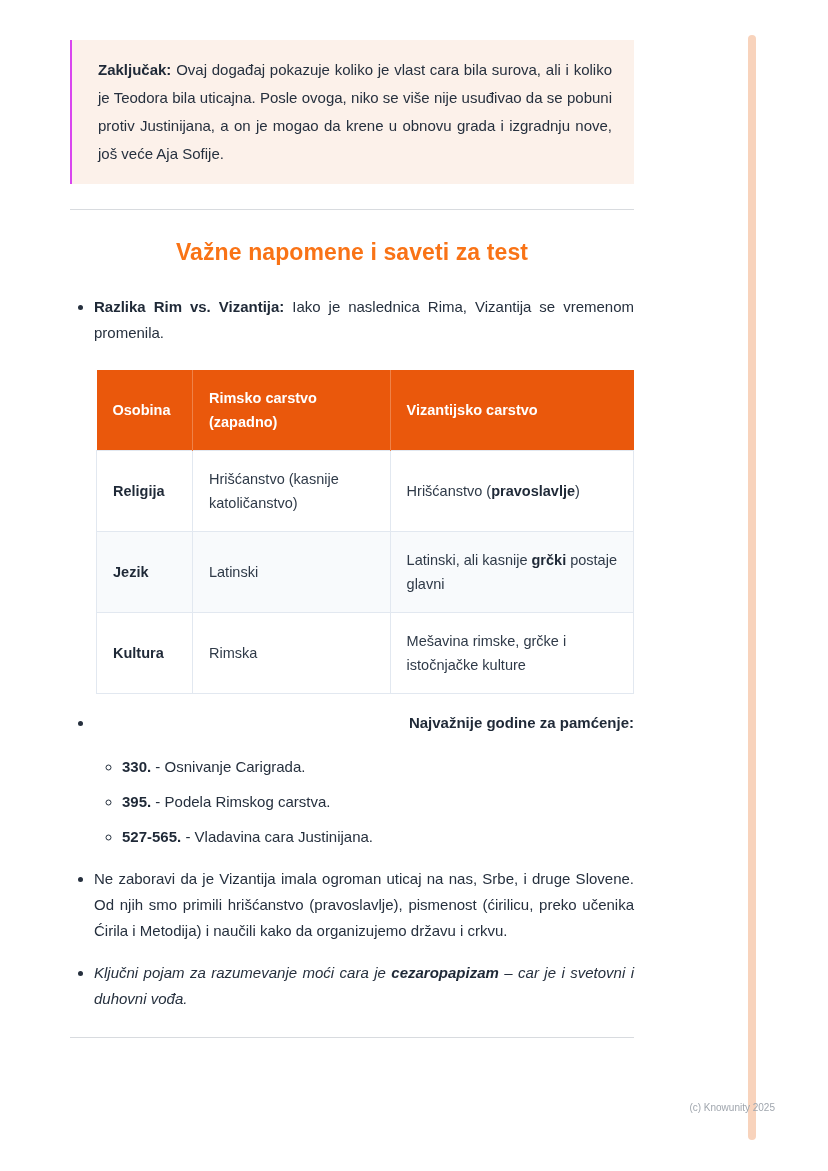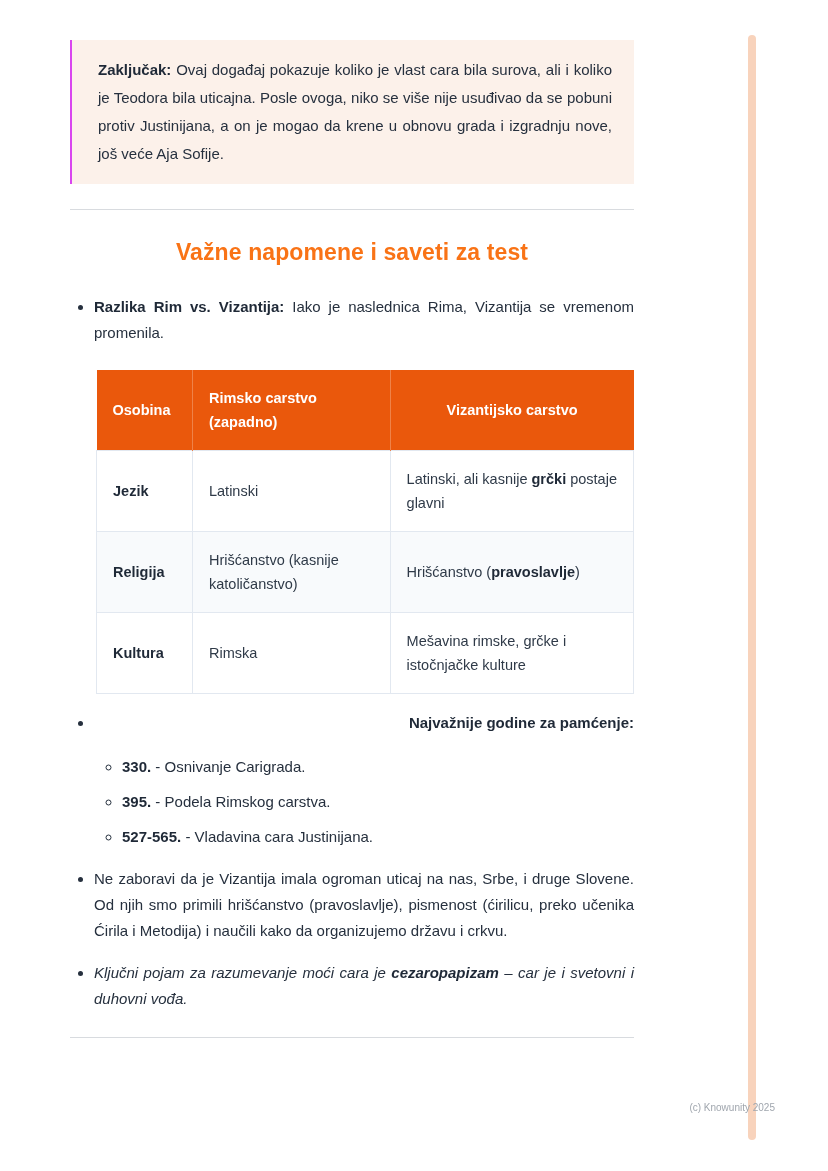--- a/index.html
+++ b/index.html
@@ -83,21 +83,21 @@
   table.cmp col.c3{width:244px;}
   table.cmp th{
     background:#ea580c;
     color:#ffffff;
     font-weight:700;
     text-align:left;
     vertical-align:middle;
     padding:16px;
     border-right:1px solid rgba(255,255,255,0.25);
   }
-  table.cmp th:last-child{border-right:none;text-align:center;}
+  table.cmp th:last-child{border-right:none;}
   table.cmp td{
     border:1px solid #e2e8f0;
     padding:16px;
     vertical-align:middle;
     color:#2f3a48;
     background:#ffffff;
   }
   table.cmp tbody tr:nth-child(even) td{background:#f8fafc;}
   table.cmp td.feat{font-weight:700;color:#1f2937;}
   
@@ -140,28 +140,28 @@
             </colgroup>
           <thead>
             <tr>
               <th>Osobina</th>
               <th>Rimsko carstvo (zapadno)</th>
               <th>Vizantijsko carstvo</th>
             </tr>
           </thead>
           <tbody>
             <tr>
+              <td class="feat">Religija</td>
+              <td>Hrišćanstvo (kasnije katoličanstvo)</td>
+              <td><span>Hrišćanstvo (</span><strong>pravoslavlje</strong><span>)</span></td>
+            </tr>
+            <tr>
               <td class="feat">Jezik</td>
               <td>Latinski</td>
               <td><span>Latinski, ali kasnije </span><strong>grčki</strong><span> postaje glavni</span></td>
-            </tr>
-            <tr>
-              <td class="feat">Religija</td>
-              <td>Hrišćanstvo (kasnije katoličanstvo)</td>
-              <td><span>Hrišćanstvo (</span><strong>pravoslavlje</strong><span>)</span></td>
             </tr>
             <tr>
               <td class="feat">Kultura</td>
               <td>Rimska</td>
               <td><span>Mešavina rimske, grčke i istočnjačke kulture</span><strong></strong><span></span></td>
             </tr>
           </tbody>
         </table>
       </li>
 

